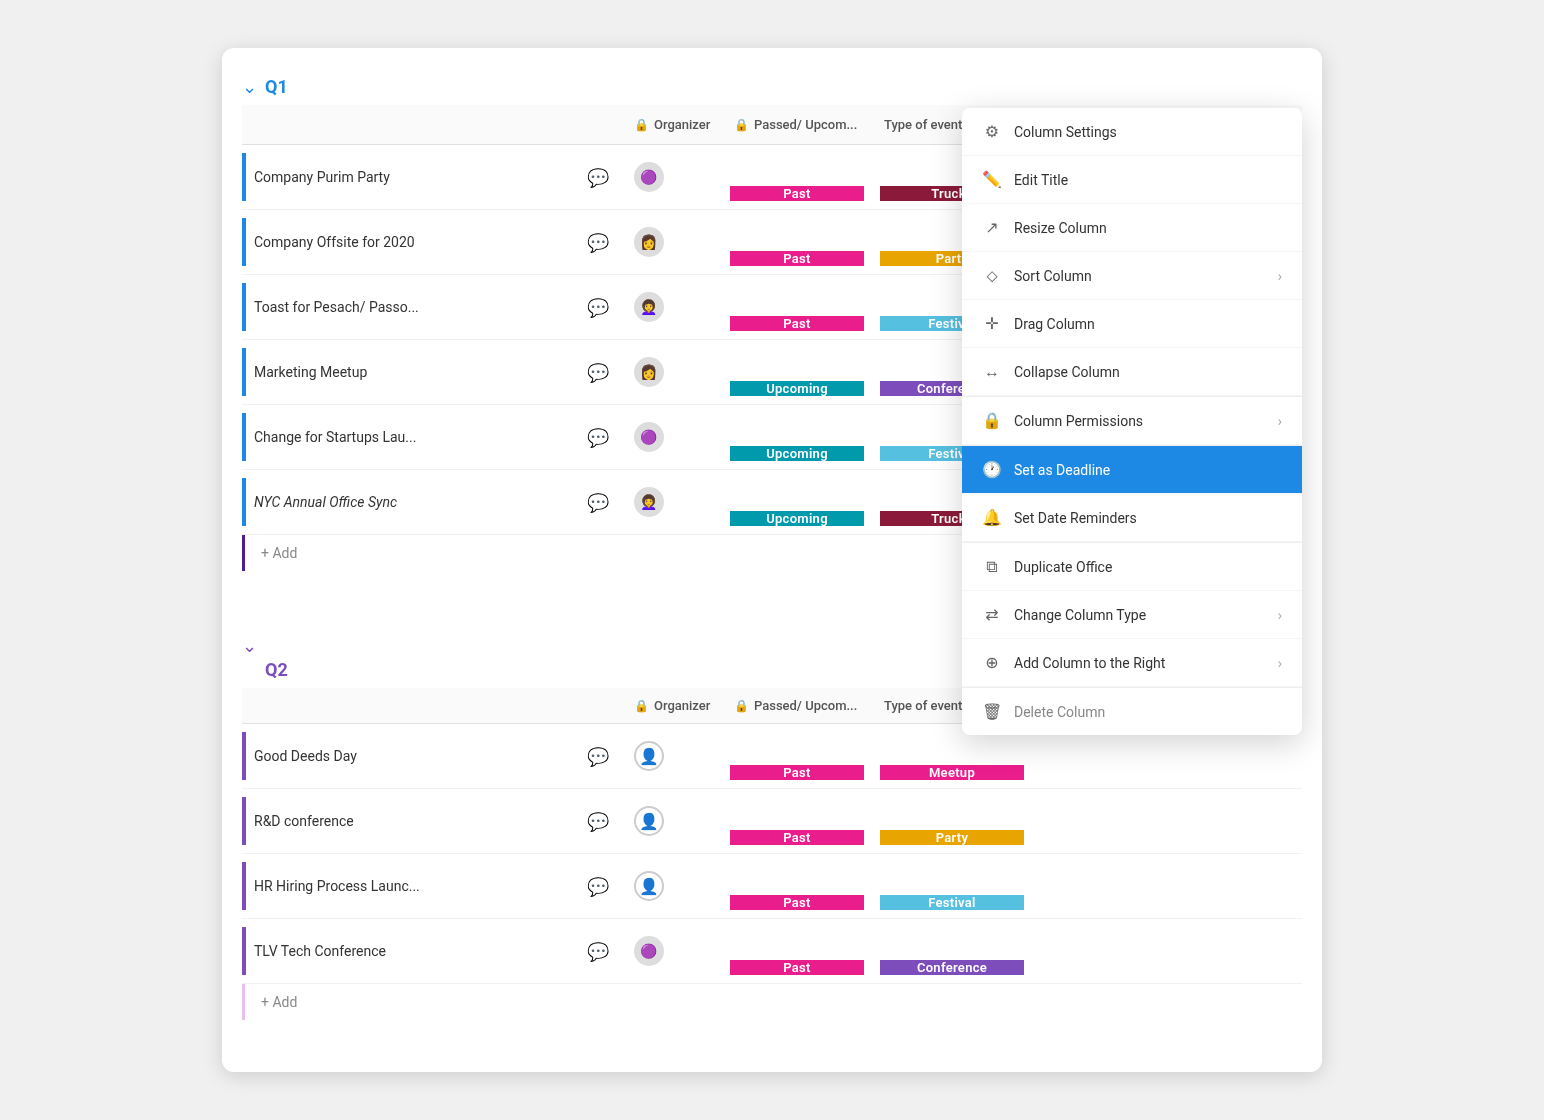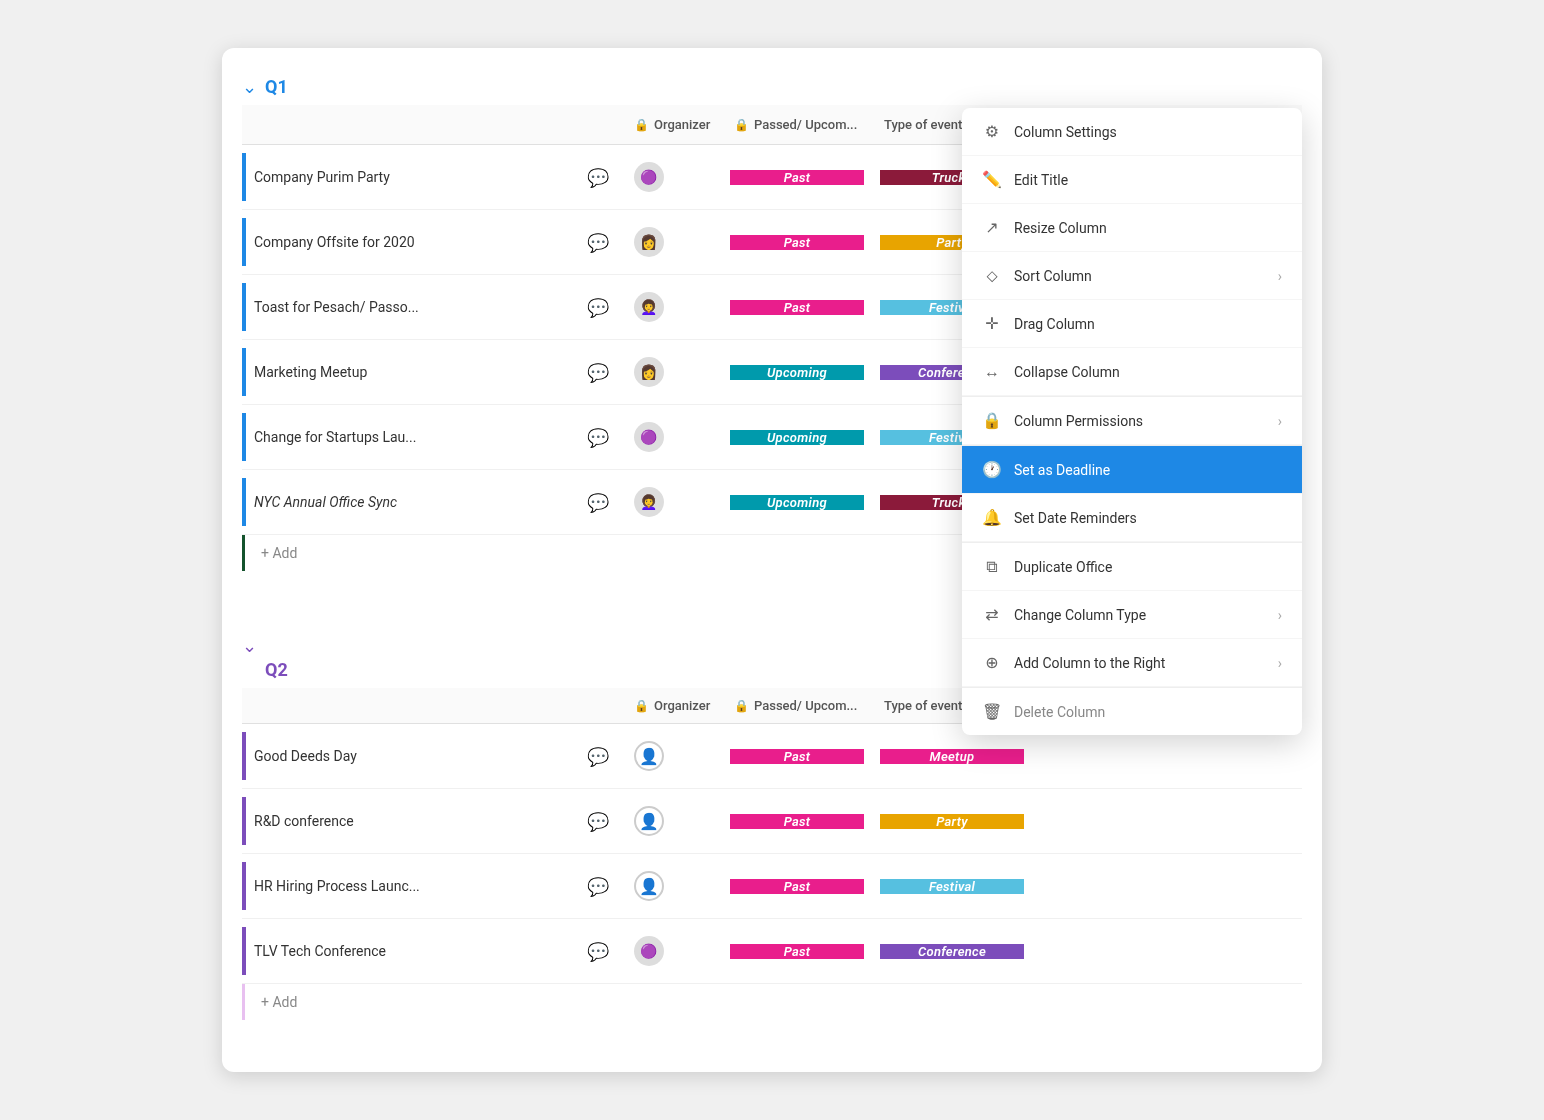--- a/index.html
+++ b/index.html
@@ -137,22 +137,21 @@
       justify-content: center;
       color: #bbb;
       font-size: 16px;
       flex-shrink: 0;
     }
 
     
     .td-status {
       padding: 8px;
       display: flex;
-      align-items: center;
-      font-style: italic;
+      align-items: flex-end;
     }
     .status-cell {
       flex: 1;
       display: flex;
       align-items: center;
       justify-content: center;
       font-size: 13px;
       font-weight: 600;
       color: white;
       letter-spacing: 0.3px;
@@ -166,21 +165,21 @@
     .type-conference { background: #7c4dbb; }
     .type-meetup { background: #e91e8c; }
 
     .add-row {
       display: flex;
       align-items: center;
       padding: 10px 16px;
       color: #888;
       font-size: 14px;
       cursor: pointer;
-      border-left: 3px solid #14532d;
+      border-left: 3px solid #4c1d95;
       margin-left: 0;
     }
 
     
     .context-menu {
       position: absolute;
       right: 20px;
       top: 60px;
       width: 340px;
       background: white;

